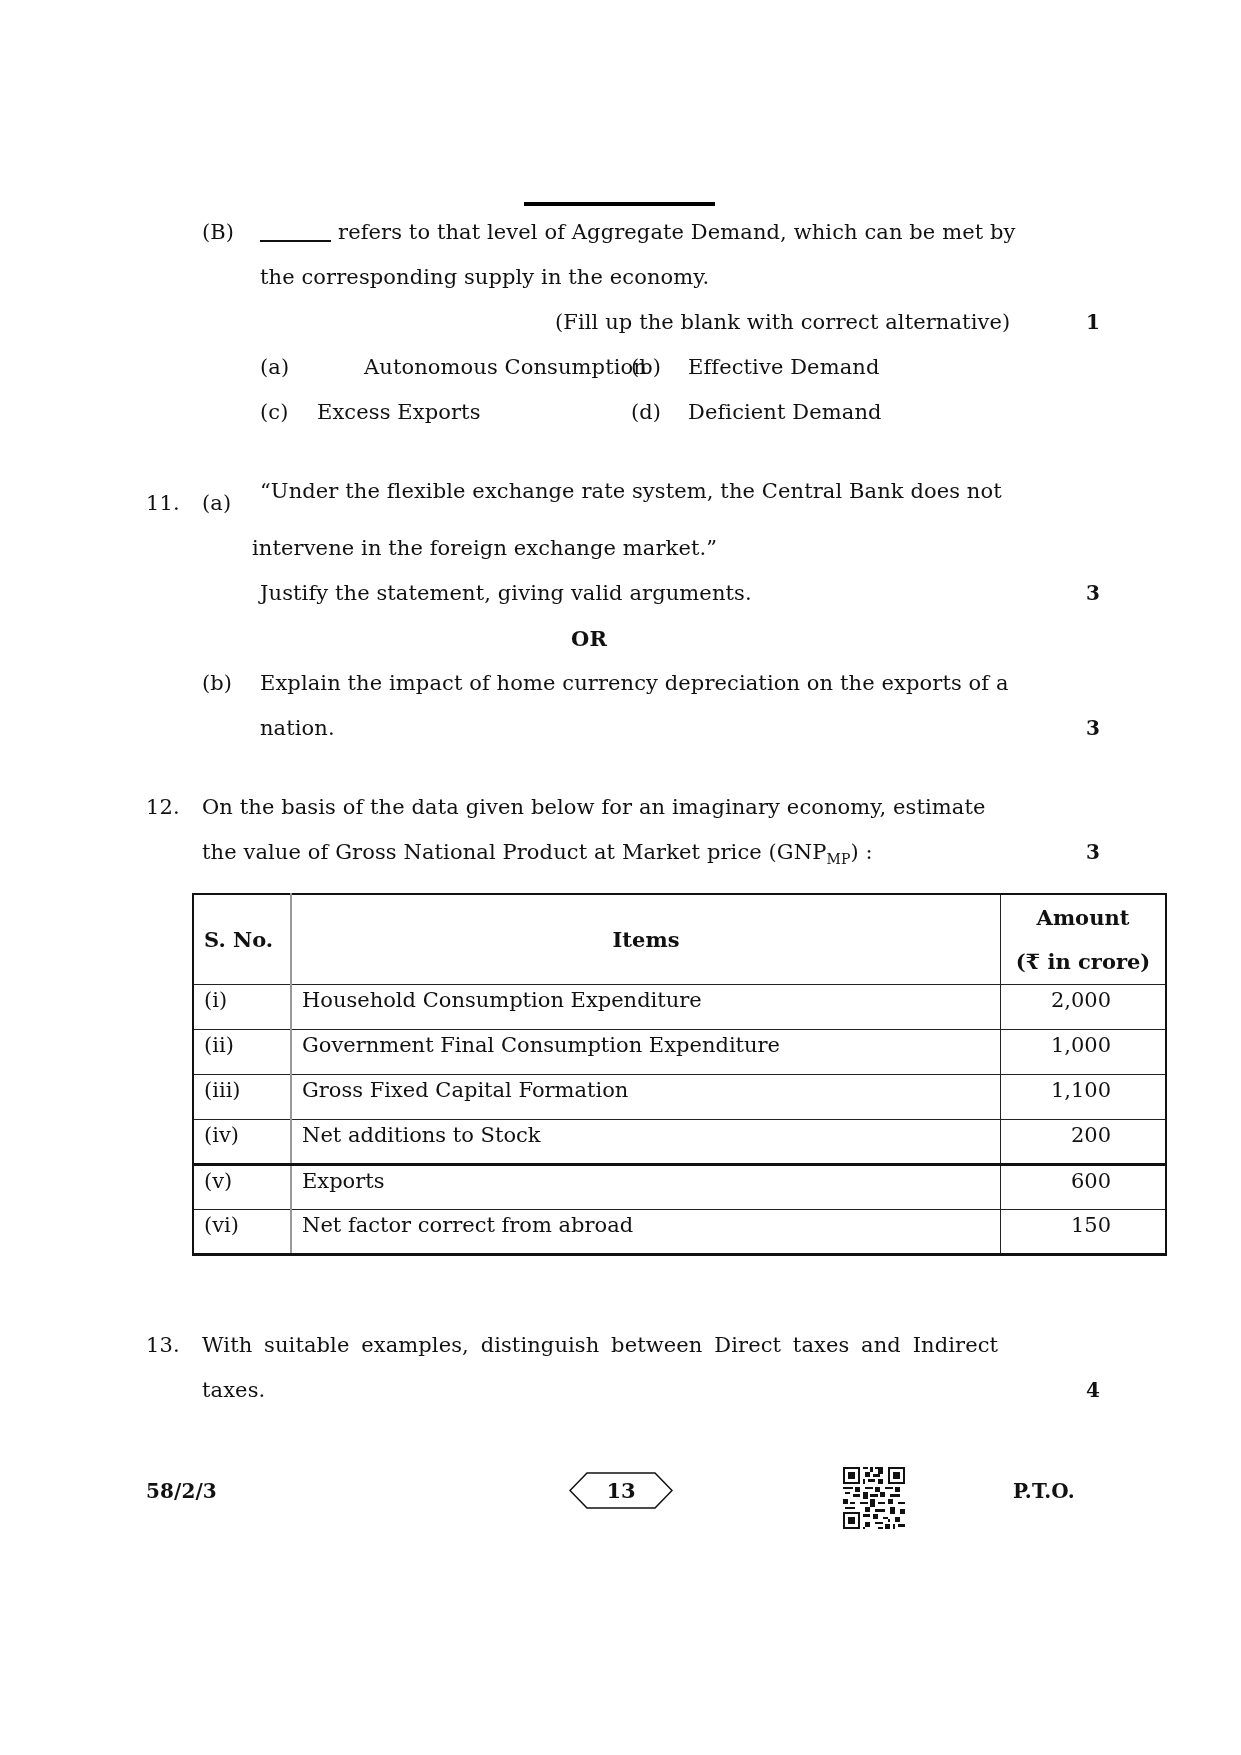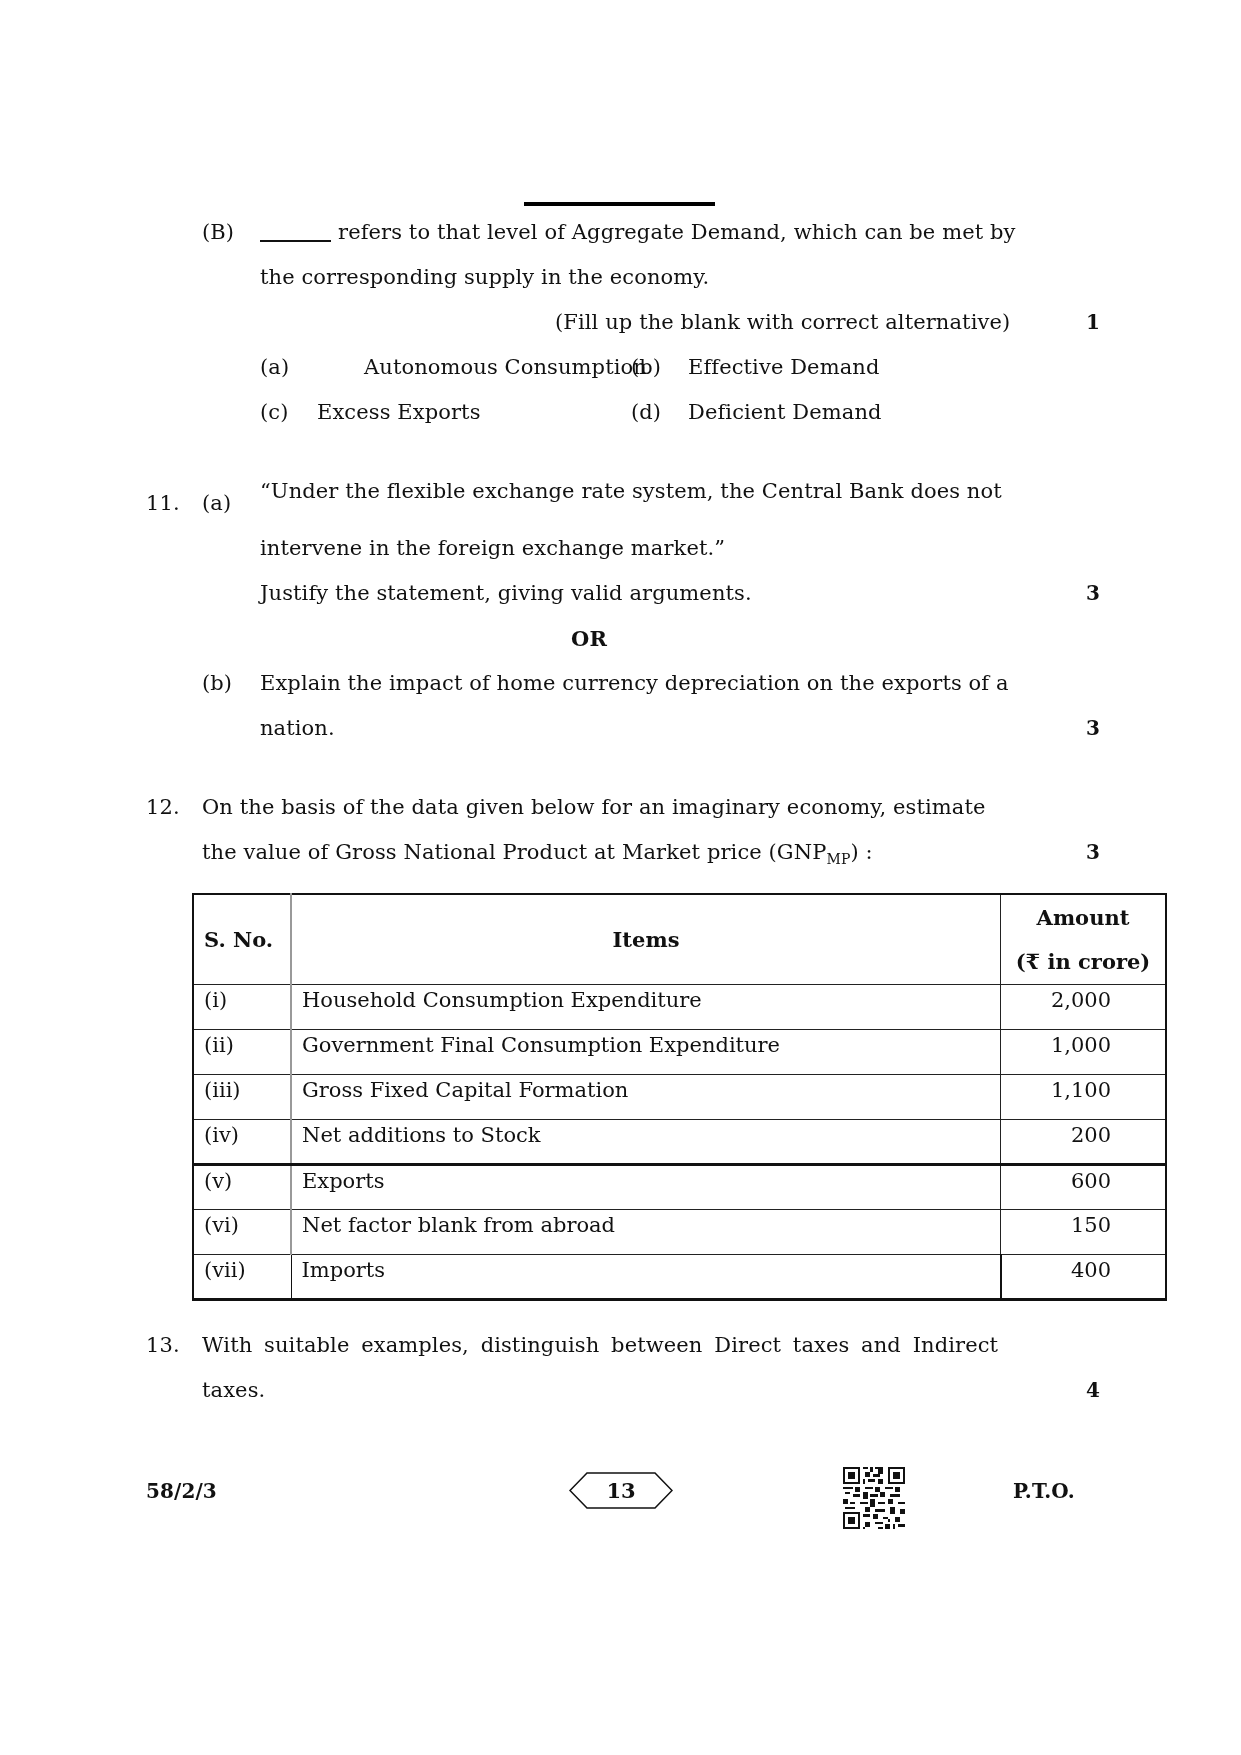--- a/index.html
+++ b/index.html
@@ -60,21 +60,21 @@
   <span class="abs t" style="left:260px; top:402px;">(c)</span>
   <span class="abs t" style="left:317px; top:402px;">Excess Exports</span>
   <span class="abs t" style="left:631px; top:402px;">(d)</span>
   <span class="abs t" style="left:688px; top:402px;">Deficient Demand</span>
 </section>
 
 <section>
   <span class="abs t" style="left:146px; top:493px;">11.</span>
   <span class="abs t" style="left:202px; top:493px;">(a)</span>
   <span class="abs t" style="left:260px; top:481px;">“Under the flexible exchange rate system, the Central Bank does not</span>
-  <span class="abs t" style="left:260px; top:538px;">intervene in the foreign exchange market.”</span>
+  <span class="abs t" style="left:252px; top:538px;">intervene in the foreign exchange market.”</span>
   <span class="abs t" style="left:260px; top:583px;">Justify the statement, giving valid arguments.</span>
   <span class="marks t" style="top:583px;">3</span>
 
   <span class="abs t b" style="left:571px; top:628px;">OR</span>
 
   <span class="abs t" style="left:202px; top:673px;">(b)</span>
   <span class="abs t" style="left:260px; top:673px;">Explain the impact of home currency depreciation on the exports of a</span>
   <span class="abs t" style="left:260px; top:718px;">nation.</span>
   <span class="marks t" style="top:718px;">3</span>
 </section>
@@ -114,27 +114,22 @@
         <td>Net additions to Stock</td>
         <td class="amt">200</td>
       </tr>
       <tr class="thick-top">
         <td class="sn">(v)</td>
         <td>Exports</td>
         <td class="amt">600</td>
       </tr>
       <tr>
         <td class="sn">(vi)</td>
-        <td>Net factor blank from abroad</td>
+        <td>Net factor correct from abroad</td>
         <td class="amt">150</td>
-      </tr>
-      <tr>
-        <td class="sn" style="border-right:1.5px solid #111;">(vii)</td>
-        <td>Imports</td>
-        <td class="amt" style="border-left:2.5px solid #111;">400</td>
       </tr>
     </tbody>
   </table>
 </section>
 
 <section>
   <span class="abs t" style="left:146px; top:1335px;text-align:center;">13.</span>
   <span class="abs t" style="left:202px; top:1335px; word-spacing:5px;">With suitable examples, distinguish between Direct taxes and Indirect</span>
   <span class="abs t" style="left:202px; top:1380px;">taxes.</span>
   <span class="marks t" style="top:1380px;">4</span>

